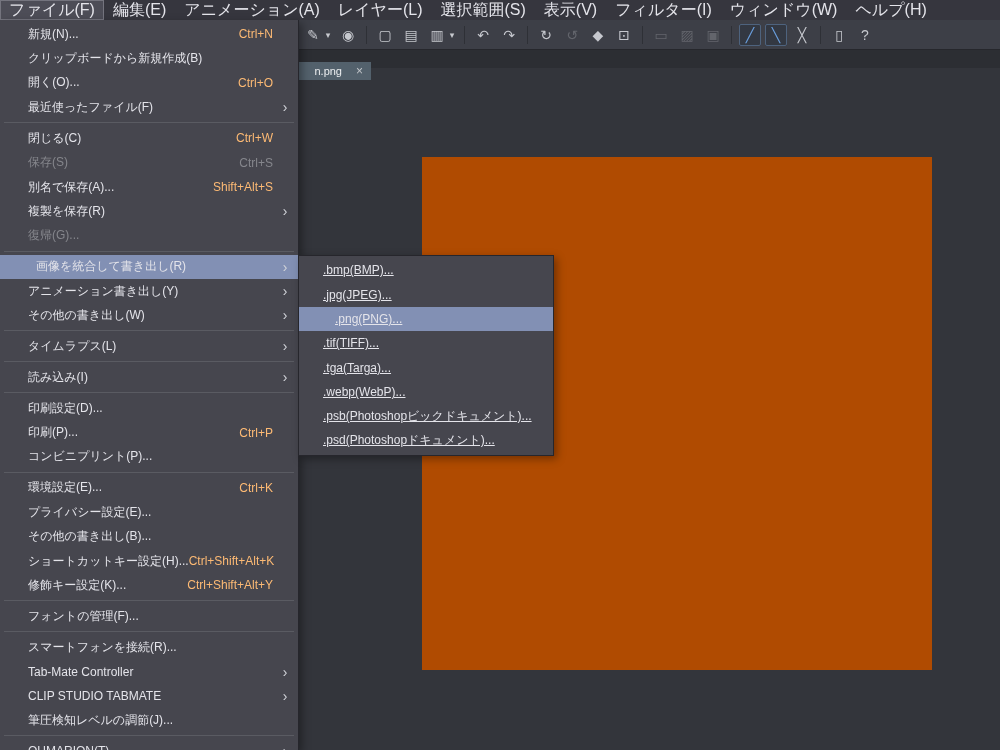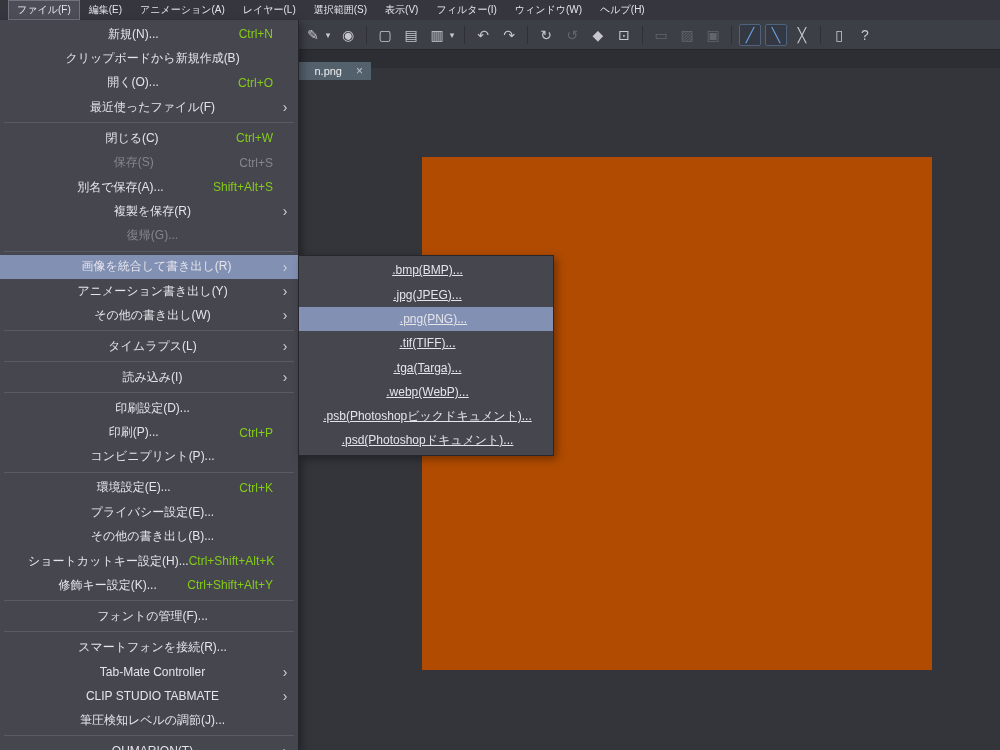--- a/index.html
+++ b/index.html
@@ -9,21 +9,21 @@
     background:var(--canvas-bg,#33353b);
     font-family:"Liberation Sans","DejaVu Sans",sans-serif;
     -webkit-font-smoothing:antialiased;
   }
 
   
   .menubar {
     position:absolute; top:0; left:0; right:0; height:20px;
     background:var(--menubar-bg,#36363e);
     display:flex; align-items:flex-start;
-    font-size:10px; color:var(--text,#e4e4ea); z-index:5;padding-left:8px;
+    font-size:16px; color:var(--text,#e4e4ea); z-index:5;
   }
   .mb-item { padding:0 9px; line-height:20px; cursor:default; white-space:nowrap; }
   .mb-item.active { background:#4d4d57; outline:1px solid #74747e; outline-offset:-1px; }
 
   
   .toolbar {
     position:absolute; top:20px; left:0; right:0; height:30px;
     background:var(--toolbar-bg,#3d3f47);
     border-bottom:1px solid #26272c;
     display:flex; align-items:center; gap:4px;
@@ -72,22 +72,22 @@
     left:298px; top:255px; width:256px;
     border:1px solid #26262c;
     box-shadow:3px 3px 8px rgba(0,0,0,.35);
     padding:2px 0; z-index:11;
   }
   .menu-item {
     height:24.4px; display:flex; align-items:center;
     padding:0 5px 0 28px; white-space:nowrap;
   }
   .submenu .menu-item { padding-left:24px;text-decoration:underline; }
-  .mi-label { flex:1 1 auto;text-align:center; }
-  .mi-shortcut { margin-right:4px; color:#84cc16; }
+  .mi-label { flex:1 1 auto; }
+  .mi-shortcut { margin-right:4px; color:#fdba74; }
   .mi-arrow { width:16px; text-align:center; font-size:14px; color:#d2d4da; }
   .menu-item.disabled, .menu-item.disabled .mi-shortcut, .menu-item.disabled .mi-arrow { color:var(--text-disabled,#85868c); }
   .menu-item.highlighted { background:var(--highlight,#8290b4);padding-left:36px; }
   .menu-sep { border-top:1px solid #5a5b62; margin:2.75px 4px; }
 </style>
 </head>
 <body>
 
 <div class="menubar">
     <div class="mb-item active">ファイル(F)</div>

